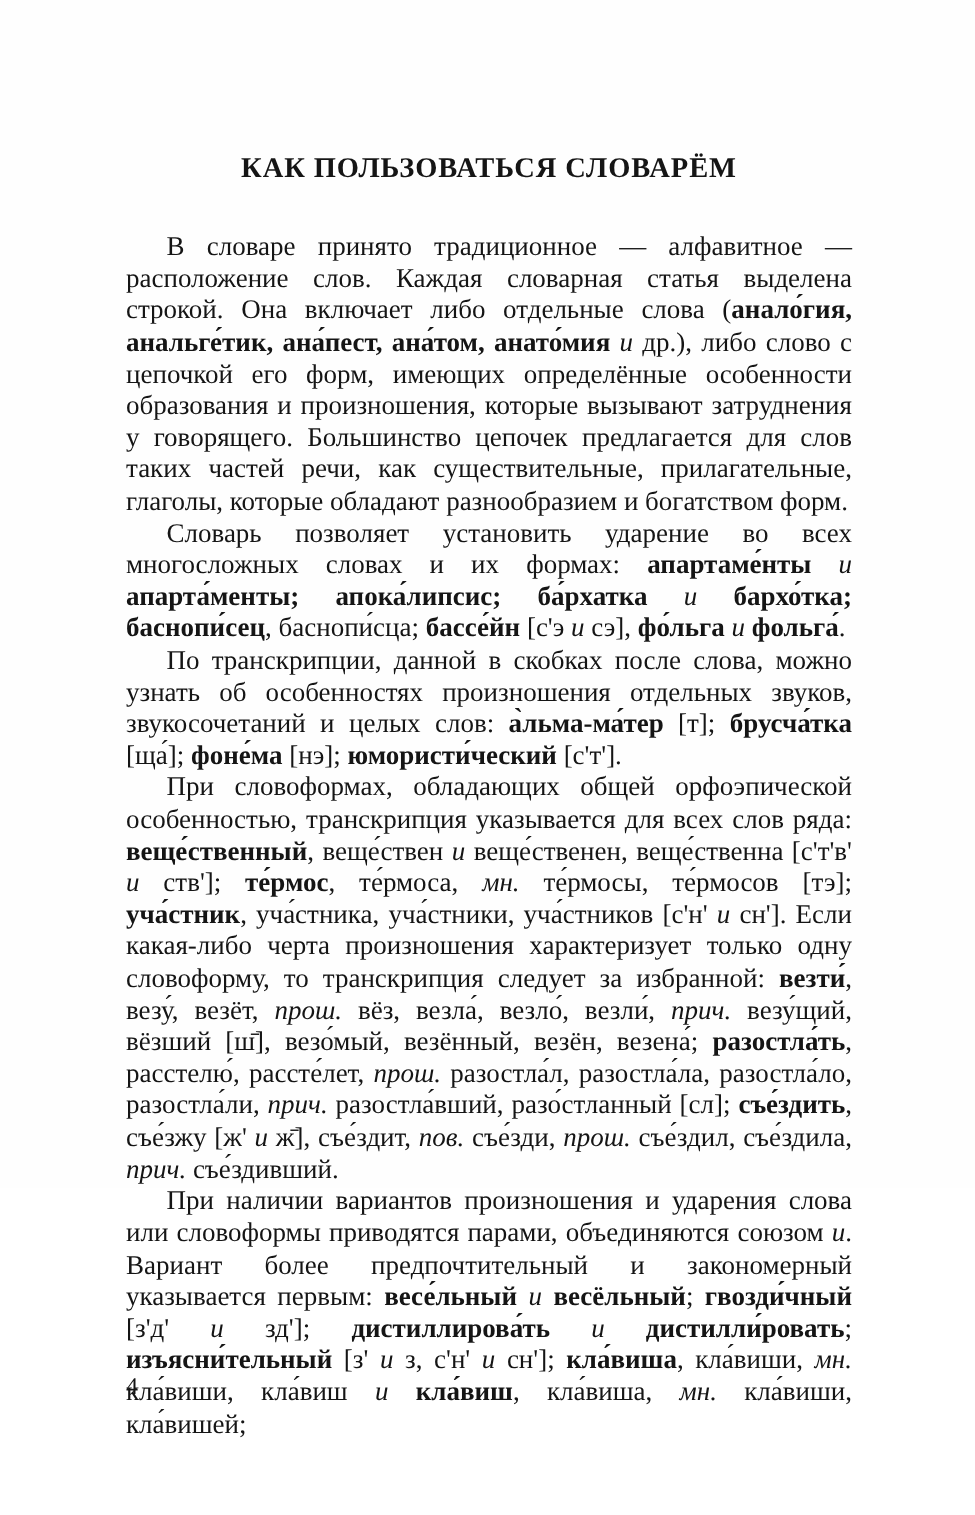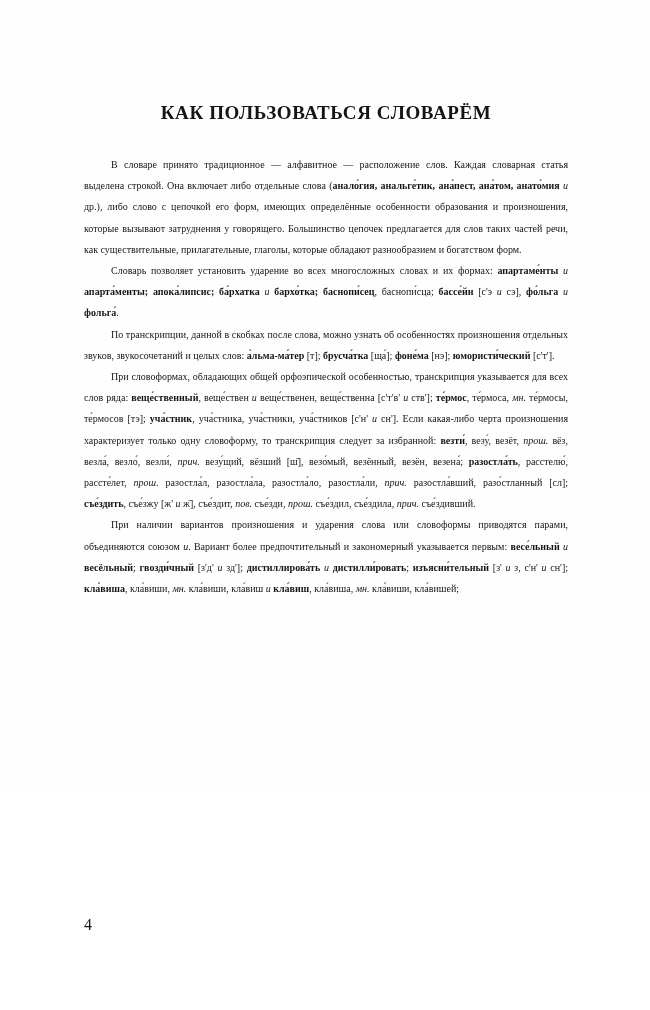--- a/index.html
+++ b/index.html
@@ -23,21 +23,21 @@
   .title {
     font-size: 19px;
     font-weight: 700;
     text-align: center;
     letter-spacing: 0.6px;
     margin: 0 0 30px 0;
     white-space: nowrap;
   }
   .body-text p {
     margin: 0;
-    font-size: 10px;
+    font-size: 18px;
     line-height: 21.2px;
     text-align: justify;
     text-indent: 27px;
   }
   .run-b { font-weight: 700; }
   .run-i { font-style: italic; }
   .run-r { font-weight: 400; font-style: normal; }
   .page-number {
     position: absolute;
     left: 84px; top: 916px;

